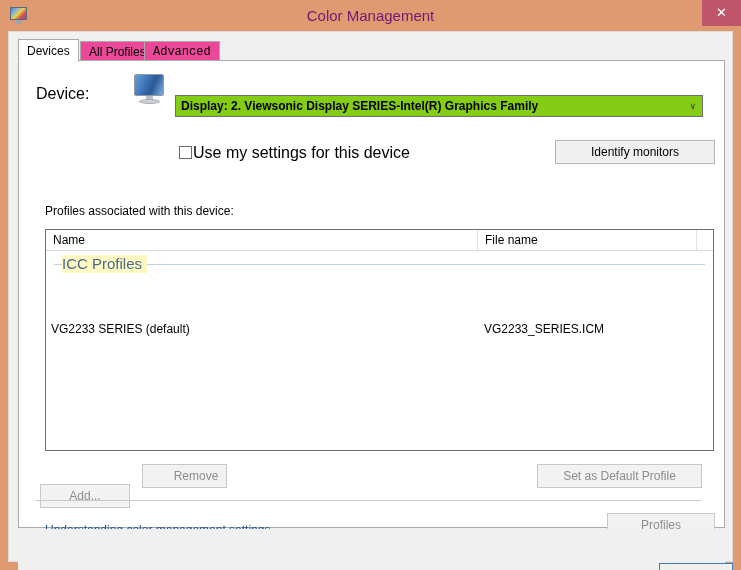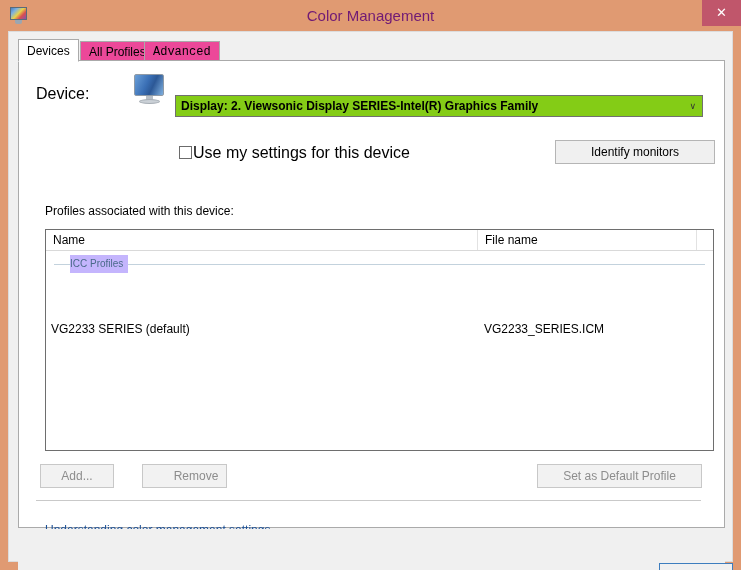--- a/index.html
+++ b/index.html
@@ -262,25 +262,25 @@
   #lv-col-pad   { left: 651px; width: 16px; border-right: none; }
 
   
   #lv-group {
     position: absolute;
     left: 0; top: 25px;
     width: 100%; height: 18px;
   }
   #lv-group-text {
     position: absolute;
-    left: 24px; top: 0;
+    left: 16px; top: 0;
     line-height: 18px;
-    font-size: 10px;
+    font-size: 15px;
     color: #4a6a8a;
-    background: #c4b5fd;
+    background: #fef9c3;
     padding-right: 5px;
     white-space: nowrap;
   }
   #lv-group-rule {
     position: absolute;
     left: 8px; right: 8px; top: 9px;
     height: 1px;
     background: #c3d2dd;
   }
 
@@ -312,21 +312,21 @@
     text-align: center;
     cursor: pointer;
     white-space: nowrap;
   }
   .btn.disabled {
     color: #8d8d8d;
     background: #f2f2f2;
     border-color: #c8c8c8;
     cursor: default;
   }
-  #add-button          { left: 31px;  top: 432px; width: 74px;  height: 24px; }
+  #add-button          { left: 31px;  top: 452px; width: 90px;  height: 24px; }
   #remove-button       { left: 133px; top: 432px; width: 85px;  height: 24px; padding-left: 23px; }
   #setdefault-button   { left: 528px; top: 432px; width: 165px; height: 24px; }
 
   
   #panel-separator {
     position: absolute;
     left: 27px; top: 468px;
     width: 665px; height: 1px;
     background: #c9c9c9;
   }
@@ -431,18 +431,19 @@
       </div>
     </div>
 
     <div class="btn disabled" id="add-button">Add...</div>
     <div class="btn disabled" id="remove-button">Remove</div>
     <div class="btn disabled" id="setdefault-button">Set as Default Profile</div>
 
     <div id="panel-separator"></div>
 
     <div id="help-link">Understanding color management settings</div>
+    <div class="btn disabled" id="profiles-button">Profiles</div>
 
     <div id="footer"></div>
     <div id="close-dialog-button">Close</div>
 
   </div>
 </div>
 
 </body></html>

